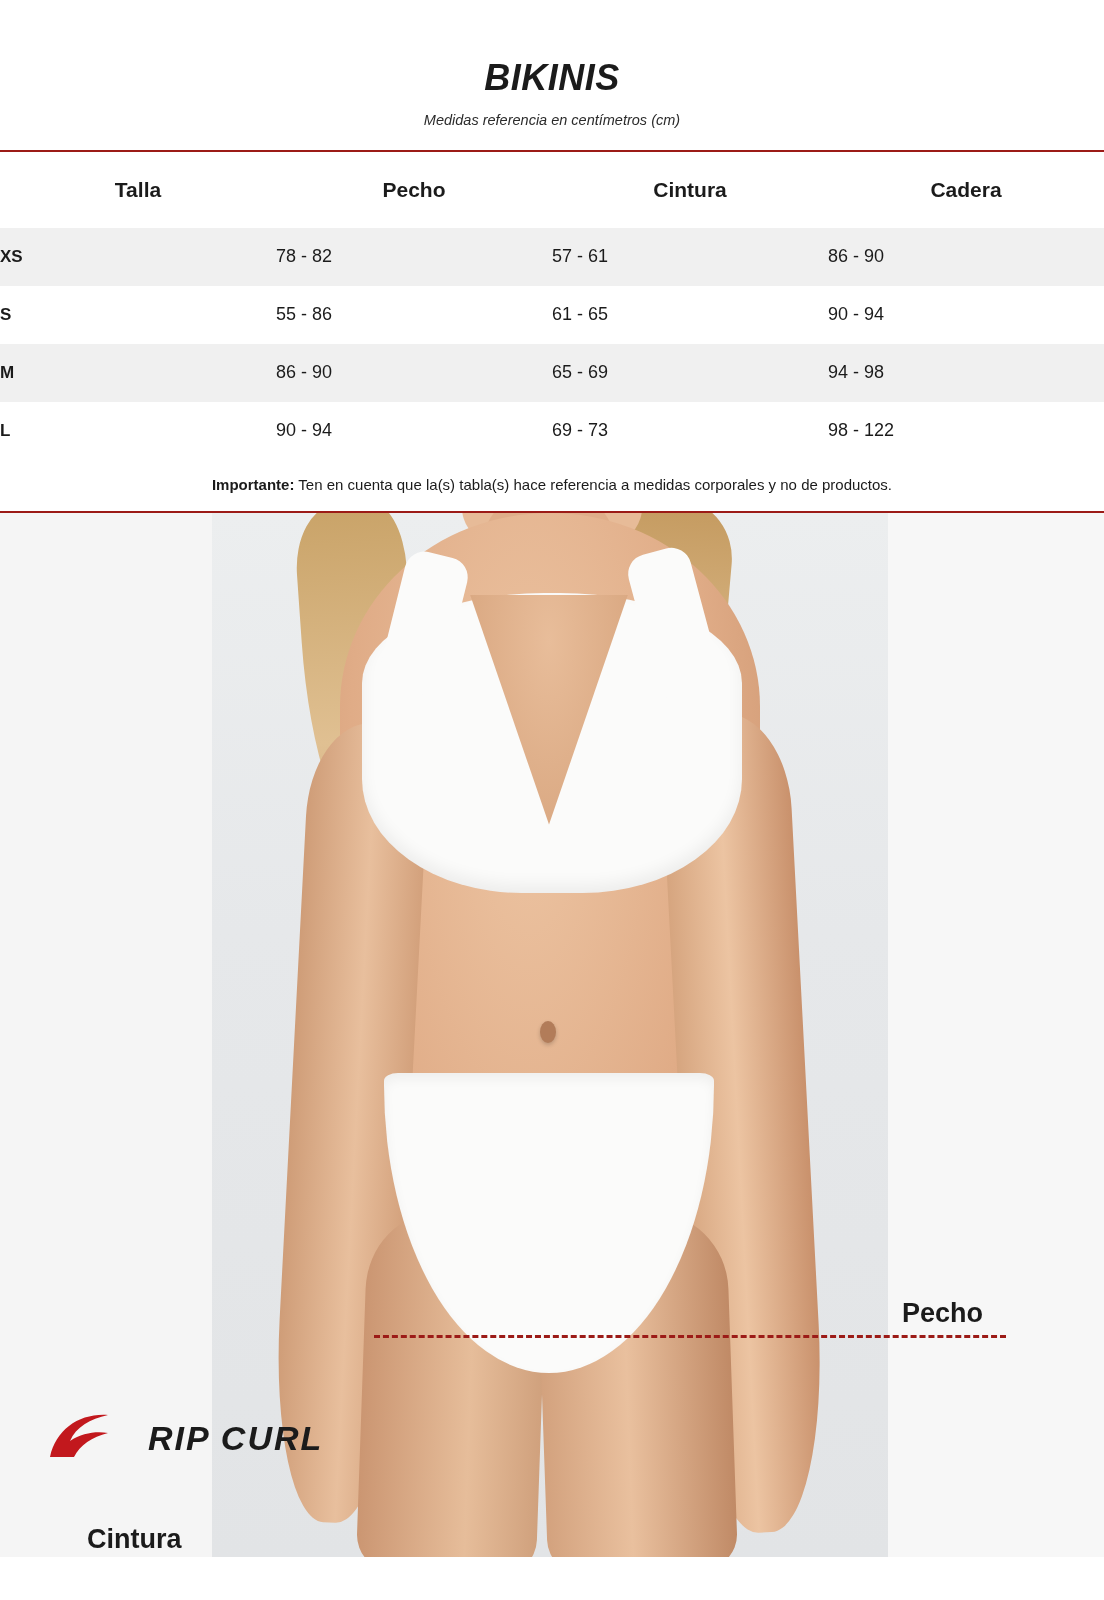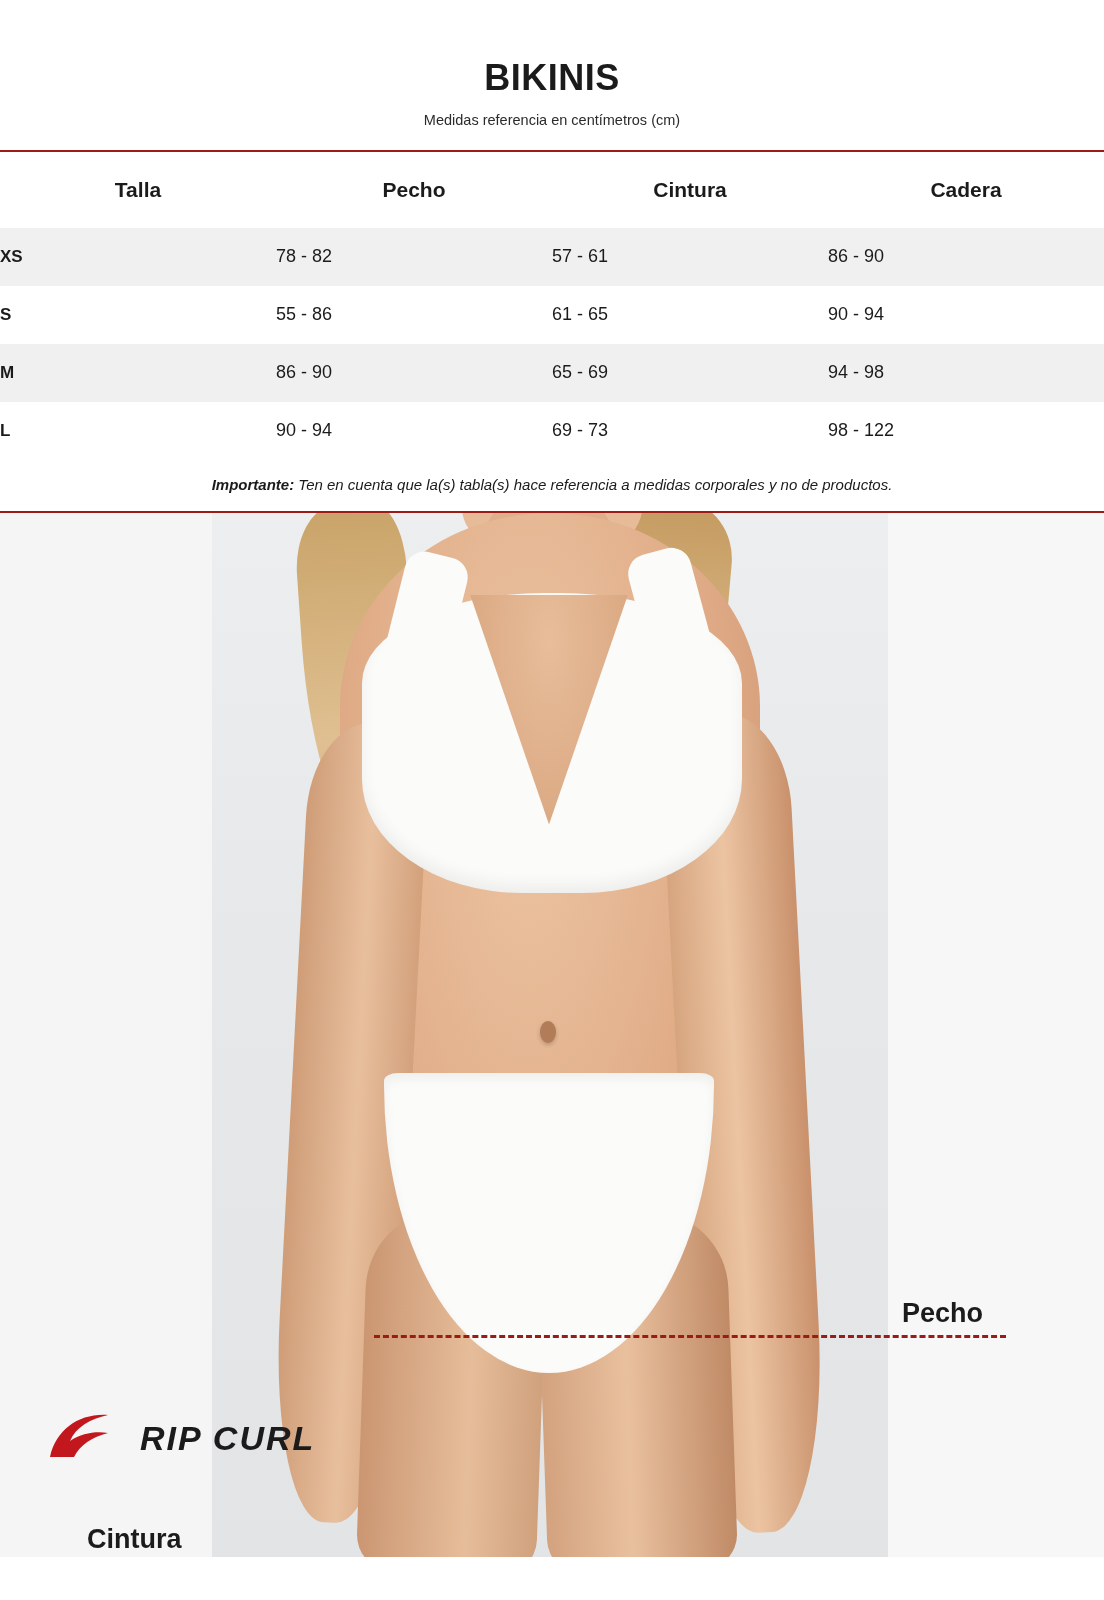--- a/index.html
+++ b/index.html
@@ -15,20 +15,21 @@
     position: relative;
     width: 1104px;
     height: 1600px;
     background: #ffffff;
   }
 
   
   .header {
     padding: 58px 0 0 0;
     text-align: center;
+    font-style: italic;
   }
   .title {
     font-size: 36px;
     font-weight: bold;
     letter-spacing: 0.5px;
     color: #1b1b1b;
     line-height: 1.1;
   }
   .subtitle {
     font-size: 14.5px;
@@ -72,21 +73,20 @@
   }
   table.size-table tr.odd td { background: #f0f0f0; }
   table.size-table tr.even td { background: #ffffff; }
 
   .note {
     font-size: 15px;
     color: #1b1b1b;
     text-align: center;
     padding: 16px 20px 18px 20px;
     background: #ffffff;
-    font-style: italic;
   }
   .note b { font-weight: bold; }
 
   .rule-bottom {
     height: 2px;
     background: #9c1b17;
     width: 100%;
   }
 
   
@@ -222,21 +222,21 @@
   .label-pecho { left: 902px; top: 785px; }
   .label-cintura { left: 87px; top: 1011px; }
 
   
   .logo {
     position: absolute;
     left: 46px;
     bottom: 90px;
     display: flex;
     align-items: center;
-    gap: 8px;
+    gap: 16px;
   }
   .logo svg { display: block; }
   .logo-text {
     font-size: 34px;
     font-weight: bold;
     font-style: italic;
     letter-spacing: 2px;
     color: #1b1b1b;
   }
 </style>

